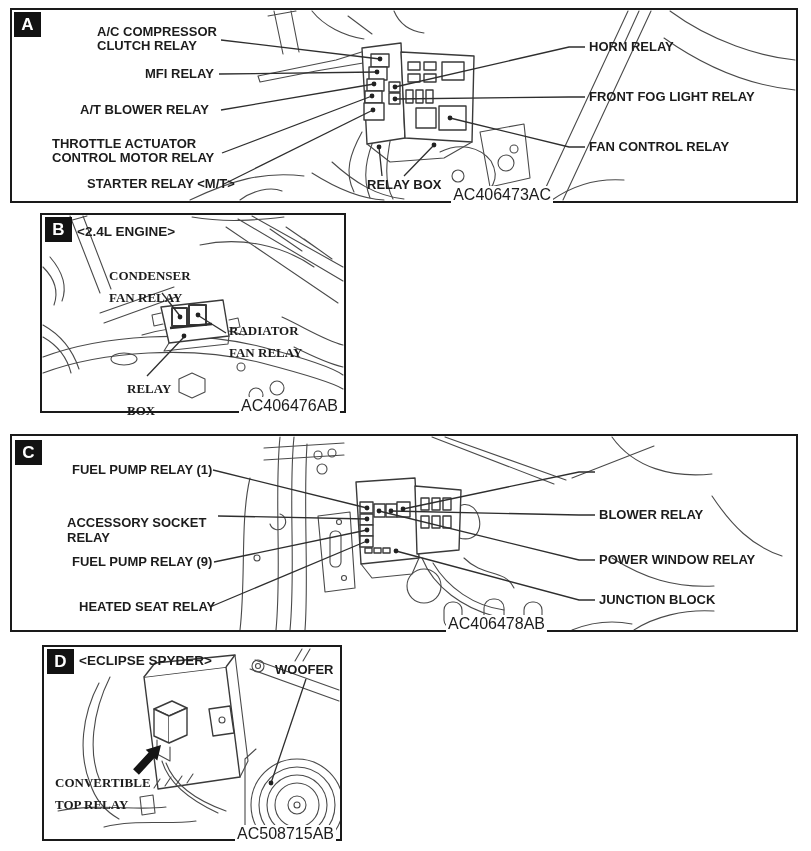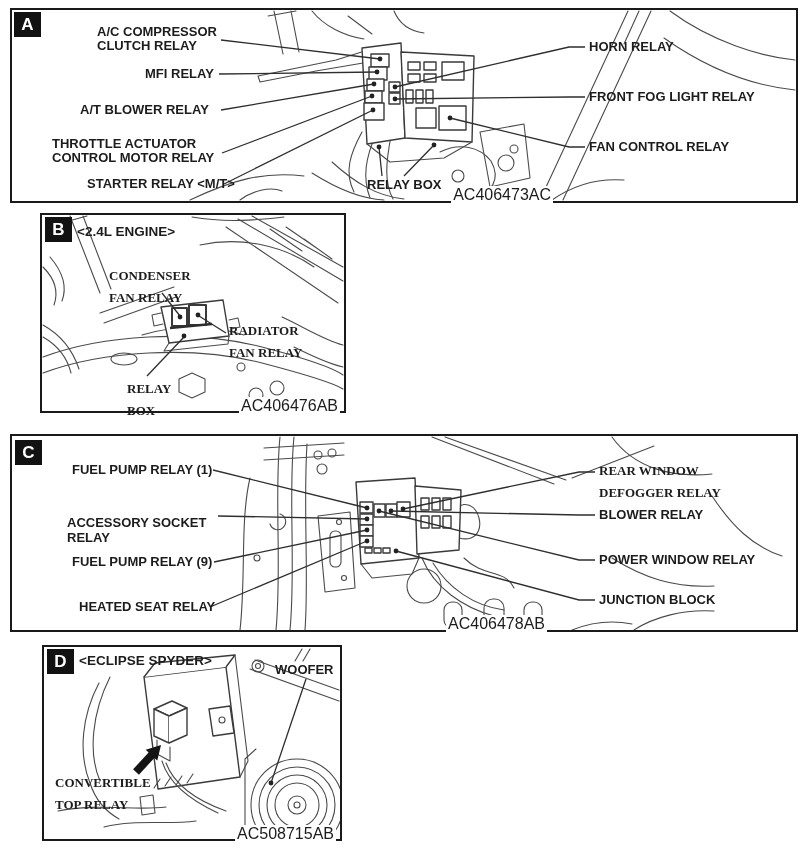--- a/index.html
+++ b/index.html
@@ -217,22 +217,20 @@
         <circle class="dot" cx="391" cy="73" r="2.4"></circle>
           <circle class="dot" cx="384" cy="115" r="2.4"></circle>
       </g>
     </svg>
     <div class="badge" style="left:3px;top:4px;">C</div>
     <div class="lbl" style="left:60px;top:27px;">FUEL PUMP RELAY (1)</div>
     <div class="lbl lh15" style="left:55px;top:63px;margin-top:16px;">ACCESSORY SOCKET
 RELAY</div>
     <div class="lbl" style="left:60px;top:119px;">FUEL PUMP RELAY (9)</div>
     <div class="lbl" style="left:67px;top:164px;">HEATED SEAT RELAY</div>
-    <div class="lbl lh13" style="left:587px;top:24px;">REAR WINDOW
-DEFOGGER RELAY</div>
     <div class="lbl" style="left:587px;top:72px;">BLOWER RELAY</div>
     <div class="lbl" style="left:587px;top:117px;text-align:right;">POWER WINDOW RELAY</div>
     <div class="lbl" style="left:587px;top:157px;">JUNCTION BLOCK</div>
     <div class="figcode" style="right:249px;top:179px;">AC406478AB</div>
   </div>
 
   <div class="panel" style="left:42px;top:645px;width:300px;height:196px;">
     <svg width="296" height="192" viewBox="0 0 296 192">
       <g class="art">
         <path d="M206,22 L295,54 M211,13 L295,43"></path>

